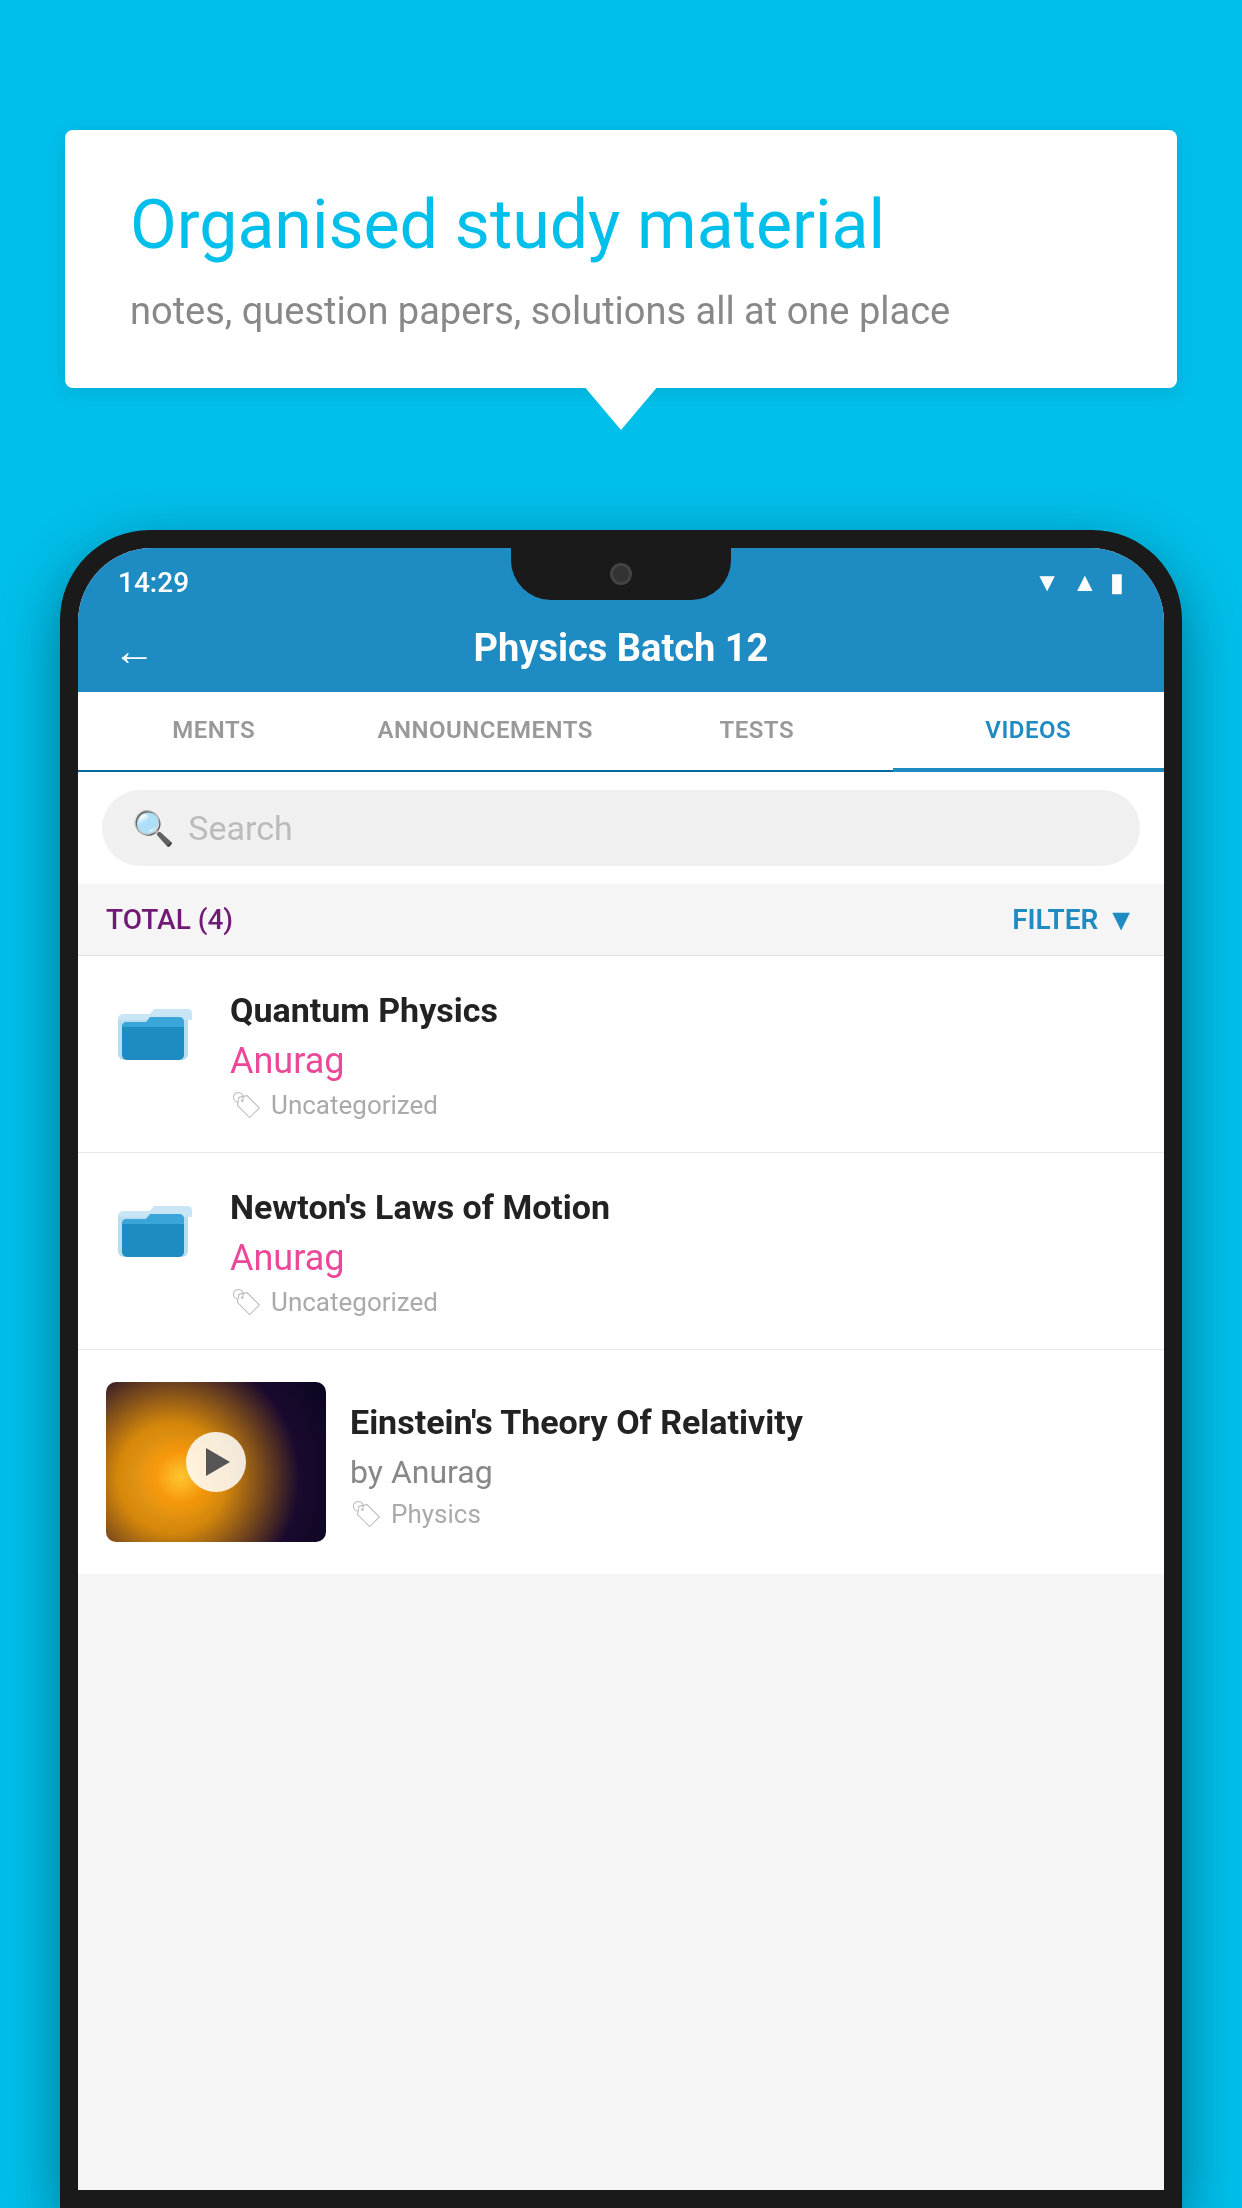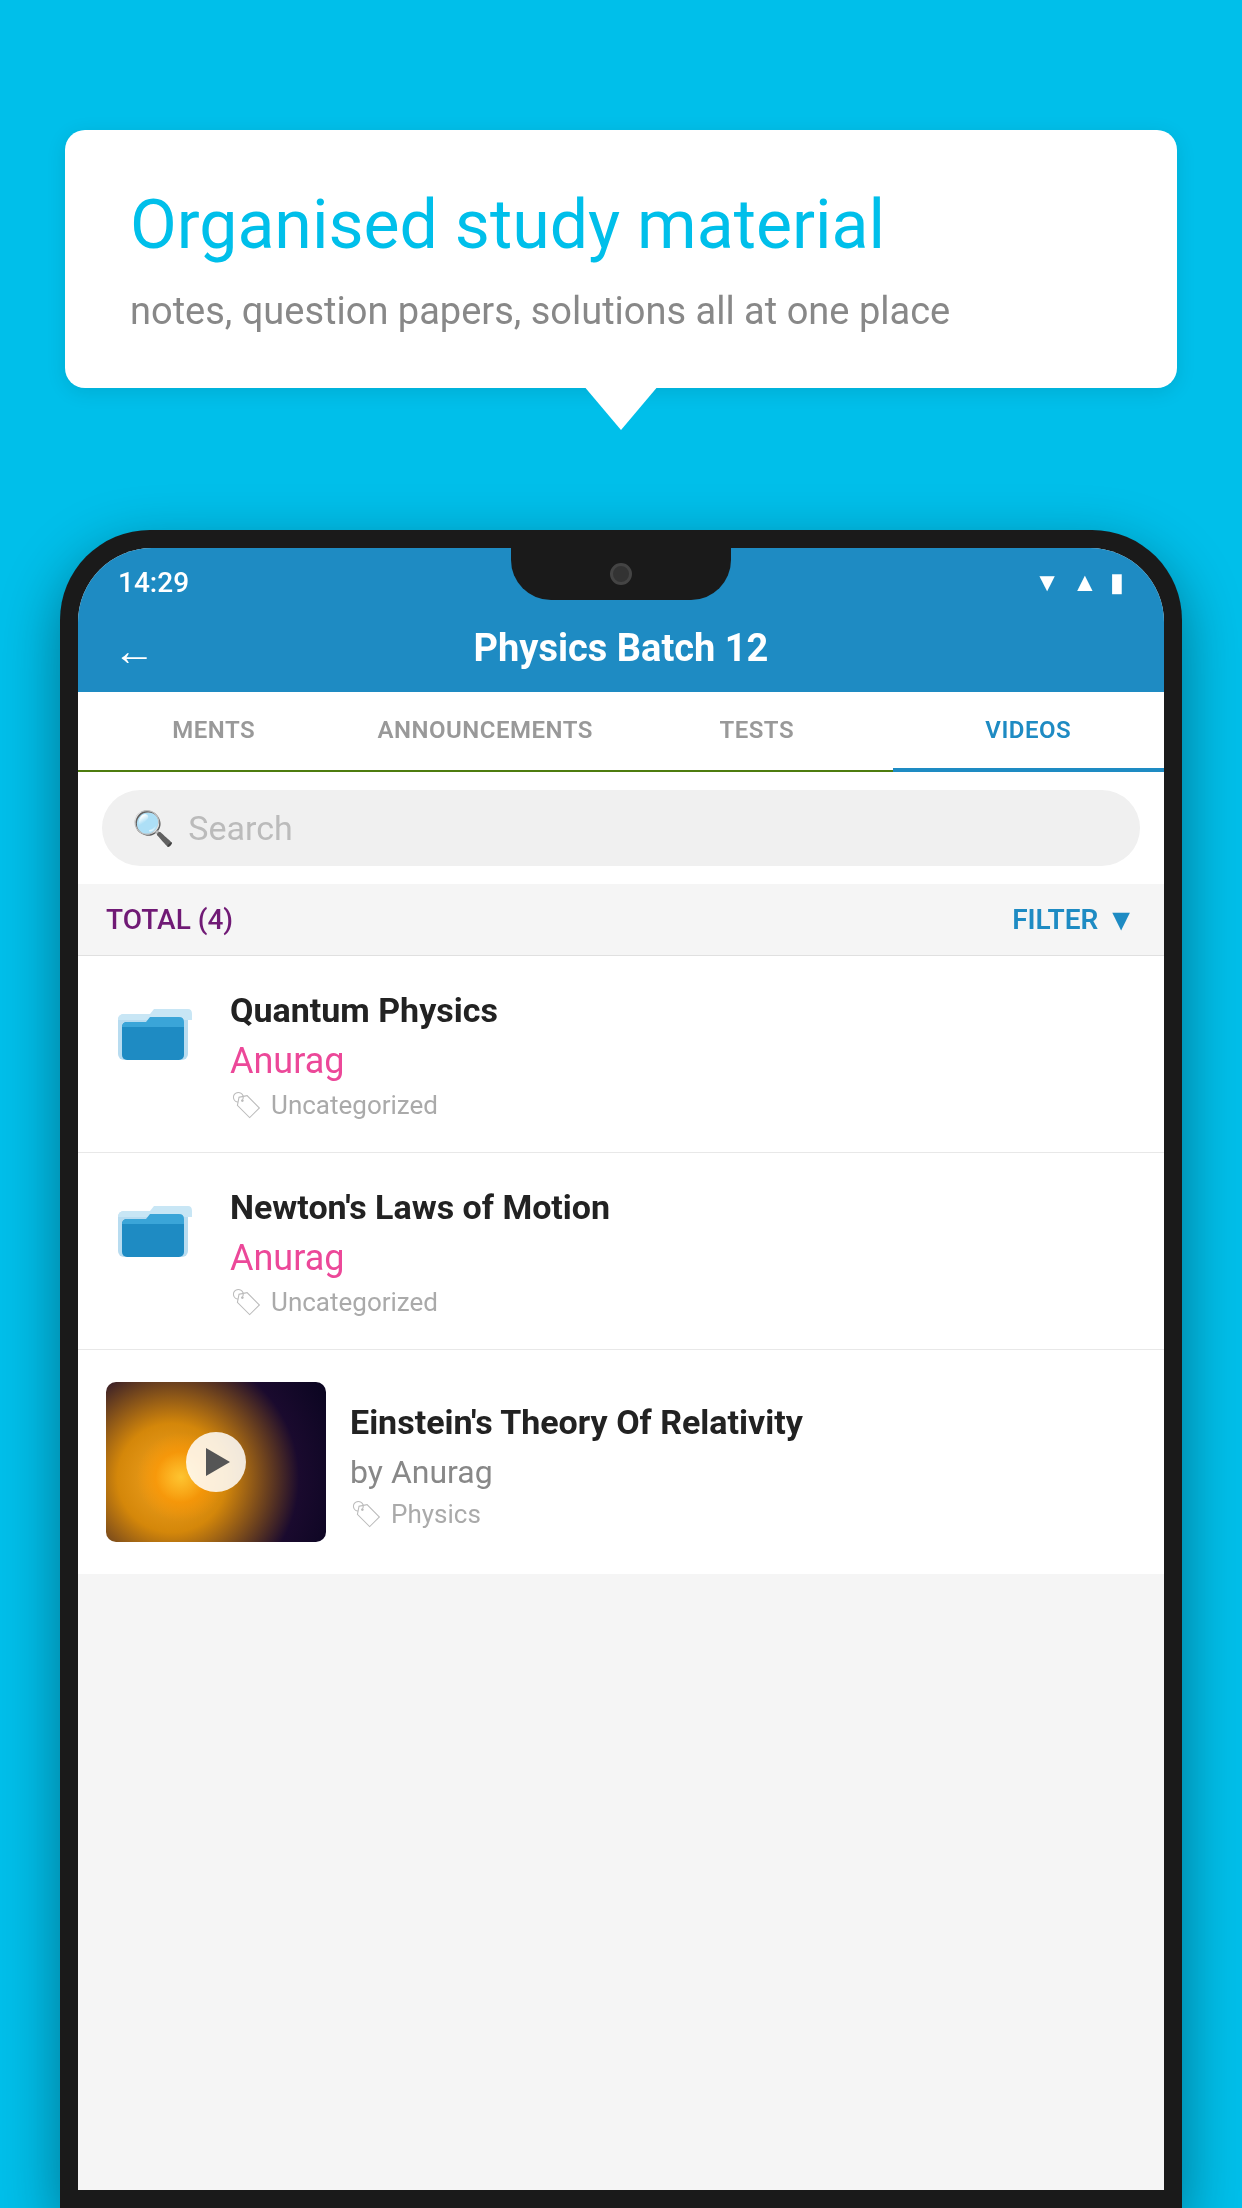--- a/index.html
+++ b/index.html
@@ -16,21 +16,21 @@
     
     .speech-bubble-wrapper {
       position: absolute;
       top: 130px;
       left: 65px;
       right: 65px;
     }
 
     .speech-bubble {
       background: white;
-      border-radius: 20px;
+      border-radius: 8px;
       padding: 55px 65px;
       box-shadow: 0 4px 20px rgba(0,0,0,0.1);
       position: relative;
     }
 
     .speech-bubble::after {
       content: '';
       position: absolute;
       bottom: -42px;
       left: 50%;
@@ -159,21 +159,21 @@
     }
 
     .header-subtitle span {
       margin: 0 12px;
     }
 
     
     .tabs-bar {
       background: white;
       display: flex;
-      border-bottom: 2px solid #4d7c0f;
+      border-bottom: 2px solid #0369a1;
     }
 
     .tab-item {
       flex: 1;
       text-align: center;
       padding: 24px 10px;
       font-size: 24px;
       font-weight: 600;
       color: #999;
       letter-spacing: 0.5px;

